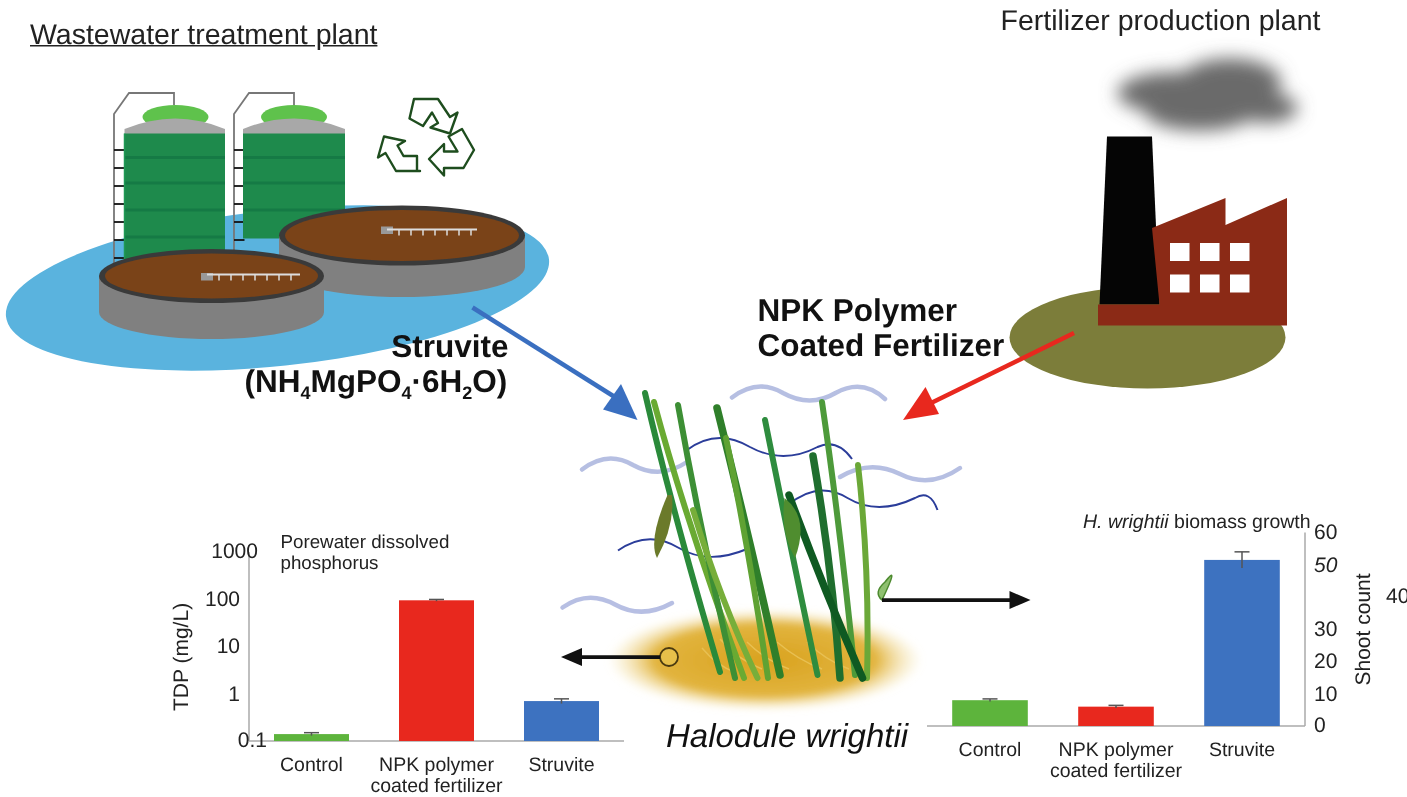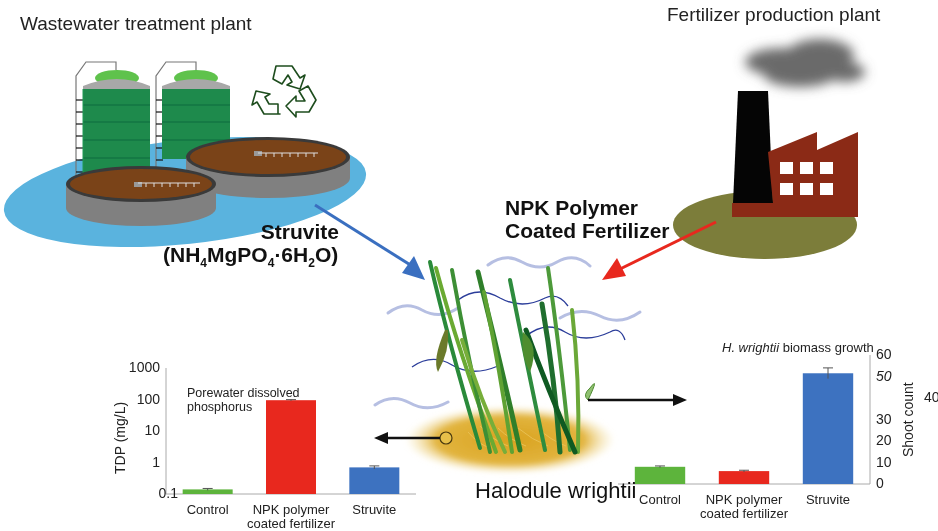--- a/index.html
+++ b/index.html
@@ -216,48 +216,48 @@
       <line x1="655" y1="465.94" x2="665" y2="465.94" stroke="#555" stroke-width="1"></line>
       <rect x="718.8" y="471.1" width="50.4" height="12.899999999999977" fill="#e8281e"></rect>
       <line x1="744" y1="470.24" x2="744" y2="471.96" stroke="#555" stroke-width="1"></line>
       <line x1="739" y1="470.24" x2="749" y2="470.24" stroke="#555" stroke-width="1"></line>
       <rect x="802.8" y="373.275" width="50.4" height="110.72500000000002" fill="#3d72c0"></rect>
       <line x1="828" y1="367.9" x2="828" y2="378.65" stroke="#555" stroke-width="1"></line>
       <line x1="823" y1="367.9" x2="833" y2="367.9" stroke="#555" stroke-width="1"></line>
     </g>
 </svg>
 
-<div class="abs title" style="left:20px;top:13px;">Wastewater treatment plant</div>
+<div class="abs title" style="left:20px;top:13px;text-decoration:underline;">Wastewater treatment plant</div>
 <div class="abs title" style="left:667px;top:4px;">Fertilizer production plant</div>
 
 <div class="abs bold-label" style="left:237px;top:220px;width:102px;text-align:right;">Struvite</div>
 <div class="abs bold-label" style="left:163px;top:243px;white-space:nowrap;">
   <span>(NH</span><sub style="font-size:12px;">4</sub><span>MgPO</span><sub style="font-size:12px;">4</sub><span>·6H</span><sub style="font-size:12px;">2</sub><span>O)</span>
 </div>
 
 <div class="abs bold-label" style="left:505px;top:196px;white-space:nowrap;">
   <div>NPK Polymer</div>
   <div>Coated Fertilizer</div>
 </div>
 
 <div class="abs species" style="left:444px;top:479px;white-space:nowrap;">
-  <div style="margin-left:31px;">Halodule wrightii</div>
-</div>
-
-<div class="abs chart-title" style="left:187px;top:354px;margin-top:32px;">
+  <div style="font-style:italic;">Halodule wrightii</div>
+</div>
+
+<div class="abs chart-title" style="left:187px;top:354px;">
   <div>Porewater dissolved</div>
   <div>phosphorus</div>
 </div>
 <div class="abs tick" style="left:112px;top:414px;transform:rotate(-90deg);transform-origin:left top;white-space:nowrap;top:474px;">TDP (mg/L)</div>
 <div id="left-ticks">
     <div class="abs tick" style="left: 136px; width: 42px; text-align: right; top: 485px;">0.1</div>
     <div class="abs tick" style="left: 118px; width: 42px; text-align: right; top: 453.5px;">1</div>
     <div class="abs tick" style="left: 118px; width: 42px; text-align: right; top: 422px;">10</div>
     <div class="abs tick" style="left: 118px; width: 42px; text-align: right; top: 390.5px;">100</div>
-    <div class="abs tick" style="left: 118px; width: 42px; text-align: right; top: 359px;">1000</div>
+    <div class="abs tick" style="left: 130px; width: 42px; text-align: right; top: 359px;">1000</div>
   </div>
 <div id="left-cats">
     <div class="abs cat" style="left: 147.667px; width: 120px; top: 503px;">
       <div>Control</div>
     </div>
     <div class="abs cat" style="left: 231px; width: 120px; top: 503px;">
       <div>NPK polymer</div>
       <div>coated fertilizer</div>
     </div>
     <div class="abs cat" style="left: 314.333px; width: 120px; top: 503px;">

